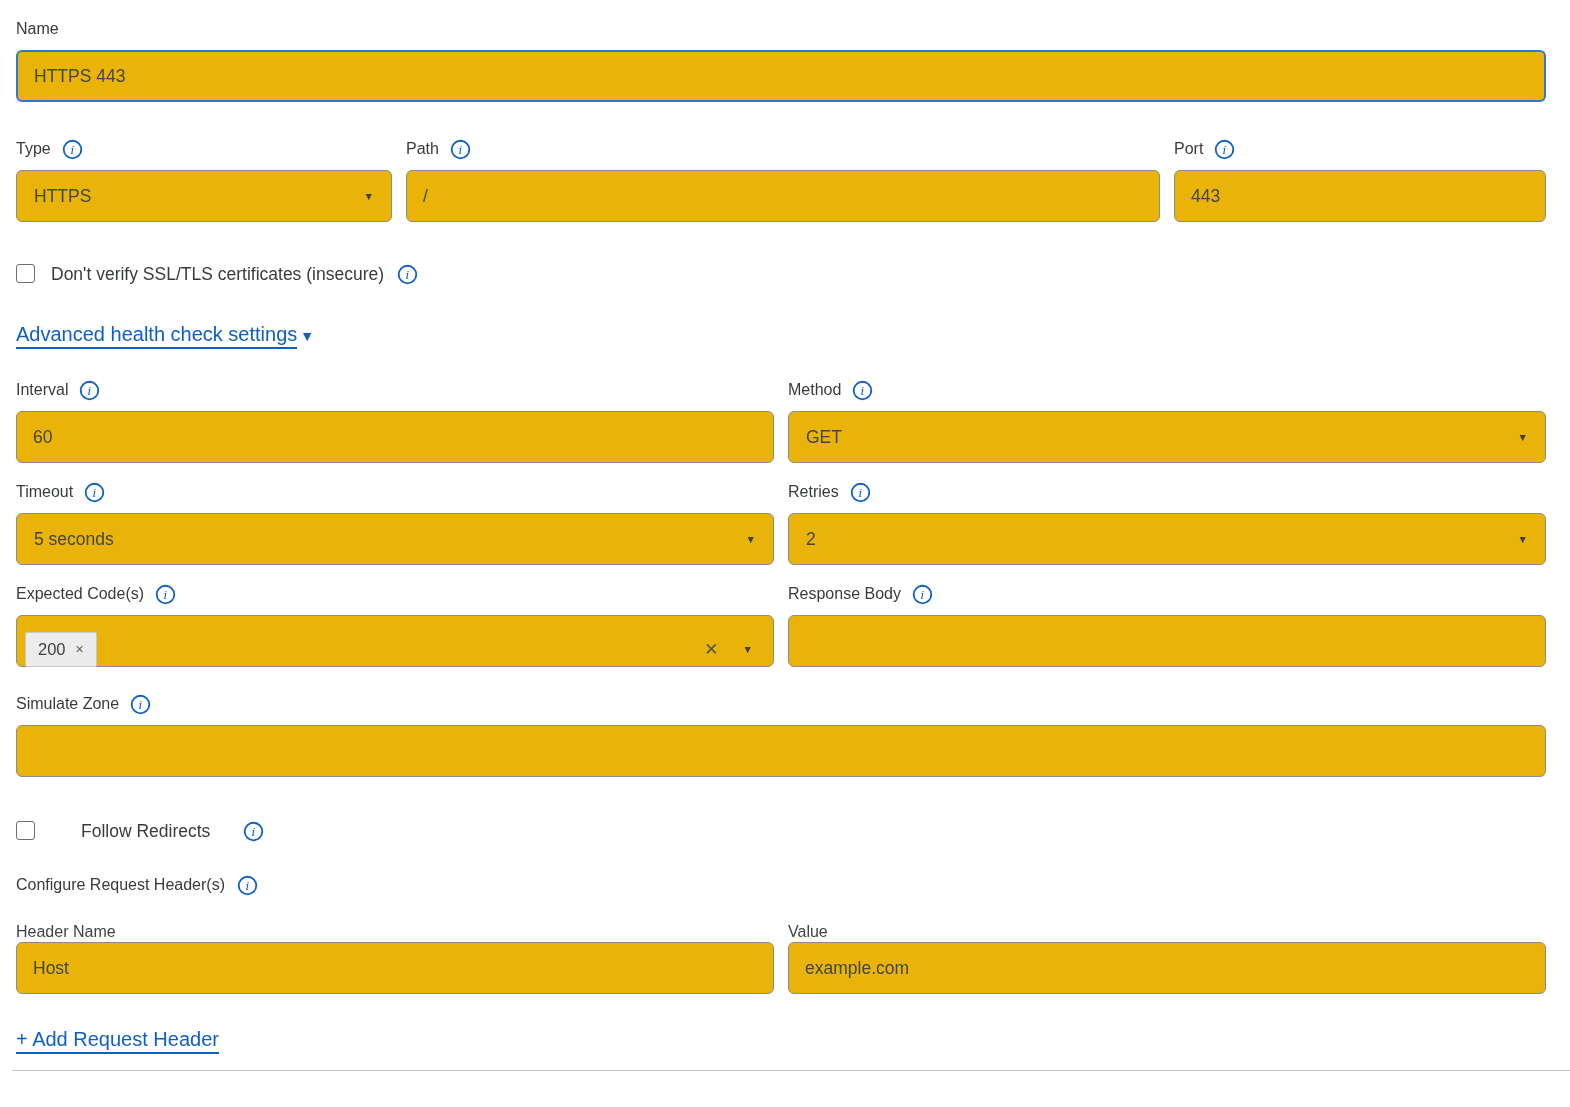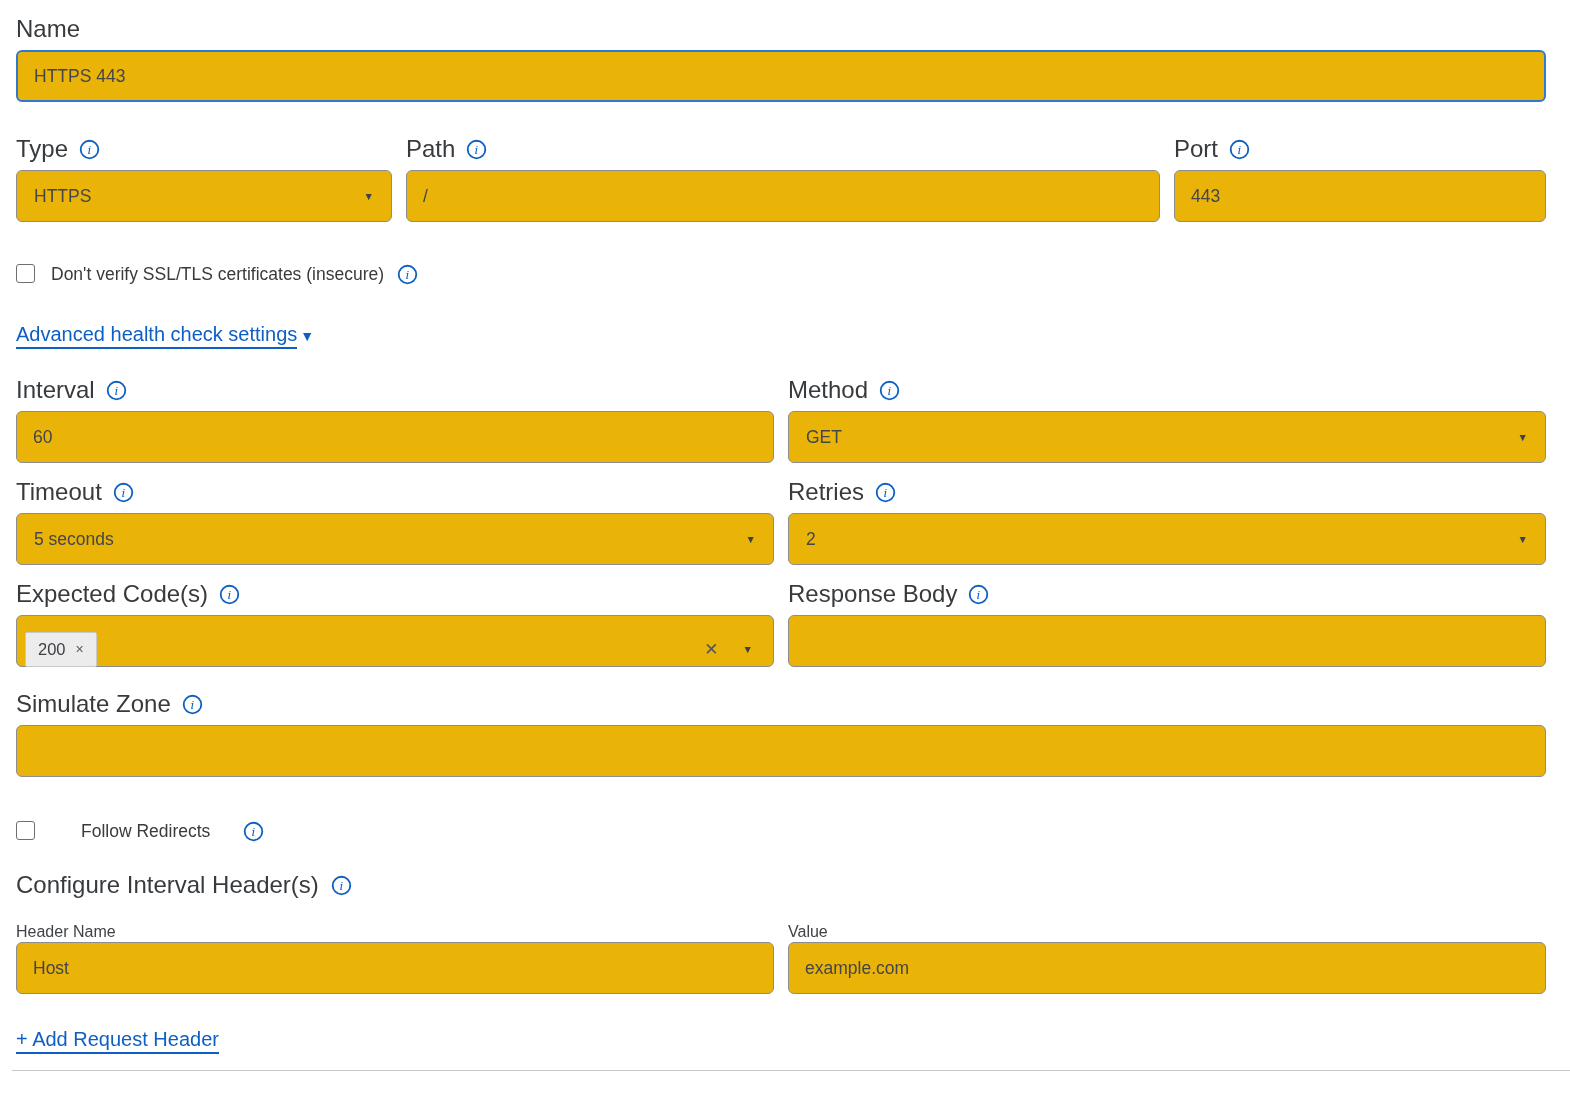--- a/index.html
+++ b/index.html
@@ -4,21 +4,21 @@
 <style>
   * { box-sizing: border-box; }
   html, body { margin: 0; padding: 0; }
   body {
     width: 1570px; height: 1107px; background: #ffffff;
     font-family: "Liberation Sans", sans-serif;
     color: #383b3e;
   }
   .page { padding: 18px 24px 0 16px; }
 
-  .lbl { font-size: 24px; color: #383b3e; line-height: 22px; }
+  .lbl { font-size: 16px; color: #383b3e; line-height: 22px; }
   .lbl-row { display: flex; align-items: center; gap: 11px; margin-bottom: 10px; height: 22px; }
 
   .info-icon { width: 21px; height: 21px; color: #0d5fc4; display: inline-flex; cursor: pointer; flex: 0 0 auto; }
   .info-icon svg { width: 100%; height: 100%; }
 
   .txt, .selectbox, .multibox {
     width: 100%; height: 52px;
     border: 1px solid #8d8d8d; border-radius: 6px;
     background: #eab308; font-size: 17.5px; color: #43464a;
     font-family: "Liberation Sans", sans-serif;
@@ -255,21 +255,21 @@
     <span class="check-label">Follow Redirects</span>
     <span class="info-icon">
       <svg viewBox="0 0 22 22">
           <circle cx="11" cy="11" r="9.2" fill="none" stroke="currentColor" stroke-width="1.9"></circle>
           <text x="11" y="15.6" text-anchor="middle" font-size="12.5" font-style="italic" font-family="DejaVu Serif, serif" fill="currentColor">i</text>
         </svg>
     </span>
   </div>
 
   <div class="section-lbl-row">
-    <span class="lbl">Configure Interval Header(s)</span>
+    <span class="lbl">Configure Request Header(s)</span>
     <span class="info-icon">
       <svg viewBox="0 0 22 22">
           <circle cx="11" cy="11" r="9.2" fill="none" stroke="currentColor" stroke-width="1.9"></circle>
           <text x="11" y="15.6" text-anchor="middle" font-size="12.5" font-style="italic" font-family="DejaVu Serif, serif" fill="currentColor">i</text>
         </svg>
     </span>
   </div>
 
   <div class="grid2 hdr-inputs">
     <div>

